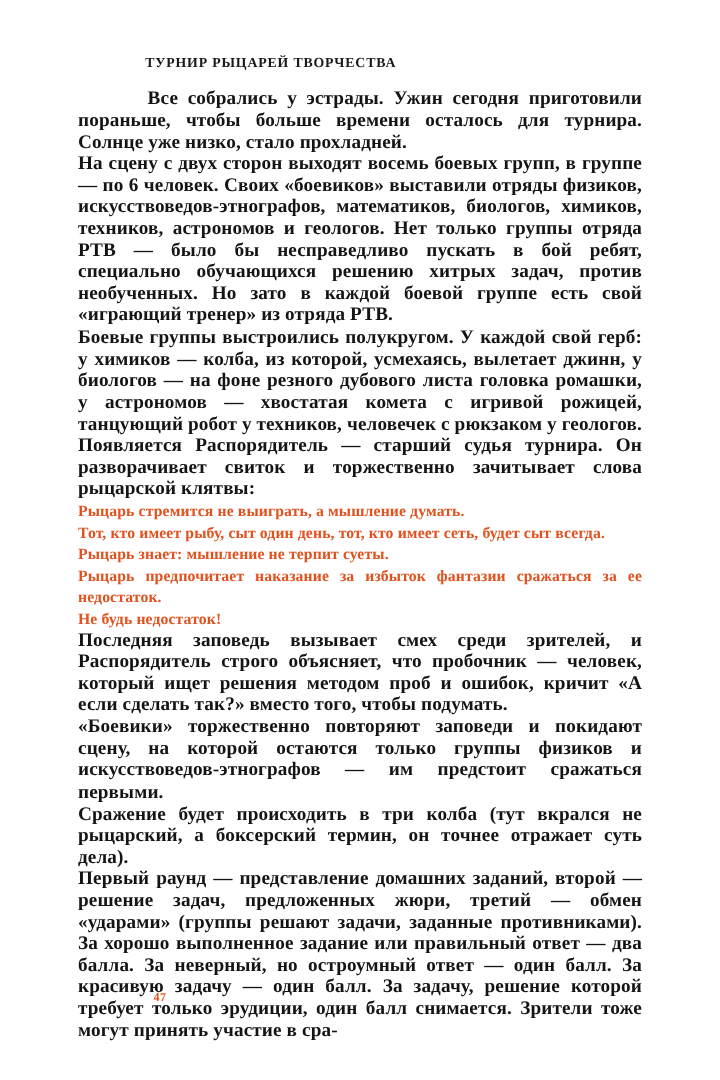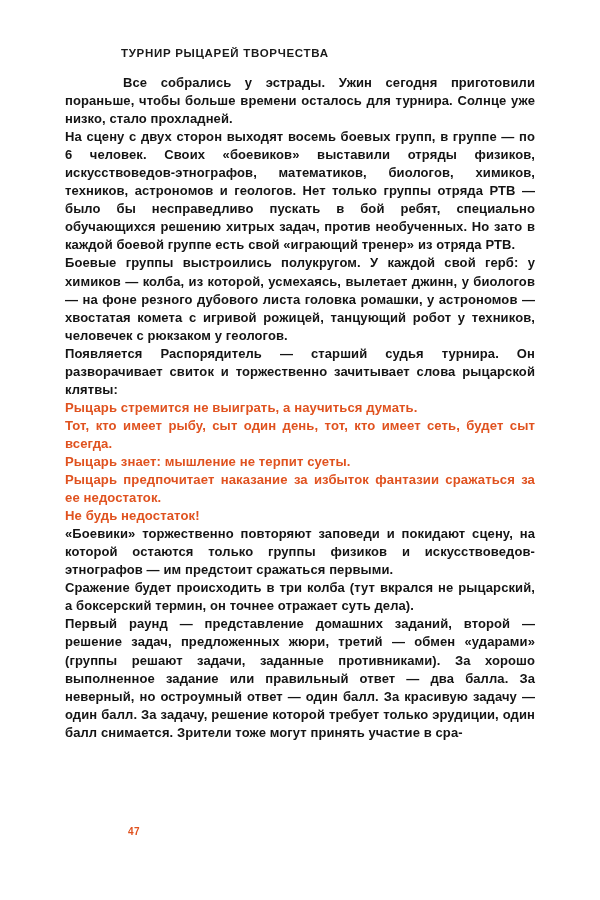--- a/index.html
+++ b/index.html
@@ -14,20 +14,21 @@
     font-family: "Liberation Sans", "DejaVu Sans", sans-serif;
     overflow: hidden;
   }
 
   #page {
     position: relative;
     width: 600px;
     height: 656px;
     background: #ffffff;
     box-sizing: border-box;
+    font-family: Liberation Serif, serif;
   }
 
   #content {
     position: absolute;
     left: 65px;
     top: 46px;
     width: 470px;
   }
 
   .heading {
@@ -35,21 +36,21 @@
     font-weight: bold;
     color: #1a1a1a;
     letter-spacing: 0.7px;
     text-align: left;
     margin: 0 0 14px 56px;
     line-height: 14px;
     white-space: nowrap;
   }
 
   .para {
-    font-size: 13px;
+    font-size: 16px;
     font-weight: bold;
     color: #141414;
     line-height: 18.05px;
     text-align: justify;
     text-justify: inter-word;
     margin: 0;
     letter-spacing: 0.1px;
     -webkit-hyphens: none;
     hyphens: none;
   }
@@ -90,30 +91,31 @@
 
     <p class="para indent">Все собрались у эстрады. Ужин сегодня приготовили пораньше, чтобы больше времени осталось для турнира. Солнце уже низко, стало прохладней.</p>
 
     <p class="para">На сцену с двух сторон выходят восемь боевых групп, в группе — по 6 человек. Своих «боевиков» выставили отряды физиков, искусствоведов-этнографов, математиков, биологов, химиков, техников, астрономов и геологов. Нет только группы отряда РТВ — было бы несправедливо пускать в бой ребят, специально обучающихся решению хитрых задач, против необученных. Но зато в каждой боевой группе есть свой «играющий тренер» из отряда РТВ.</p>
 
     <p class="para">Боевые группы выстроились полукругом. У каждой свой герб: у химиков — колба, из которой, усмехаясь, вылетает джинн, у биологов — на фоне резного дубового листа головка ромашки, у астрономов — хвостатая комета с игривой рожицей, танцующий робот у техников, человечек с рюкзаком у геологов.</p>
 
     <p class="para">Появляется Распорядитель — старший судья турнира. Он разворачивает свиток и торжественно зачитывает слова рыцарской клятвы:</p>
 
 
-    <p class="oath">Рыцарь стремится не выиграть, а научиться думать.</p>
+    <p class="oath">Рыцарь стремится не выиграть, а мышление думать.</p>
 
     <p class="oath">Тот, кто имеет рыбу, сыт один день, тот, кто имеет сеть, будет сыт всегда.</p>
 
     <p class="oath">Рыцарь знает: мышление не терпит суеты.</p>
 
     <p class="oath">Рыцарь предпочитает наказание за избыток фантазии сражаться за ее недостаток.</p>
 
     <p class="oath">Не будь недостаток!</p>
 
+    <p class="para">Последняя заповедь вызывает смех среди зрителей, и Распорядитель строго объясняет, что пробочник — человек, который ищет решения методом проб и ошибок, кричит «А если сделать так?» вместо того, чтобы подумать.</p>
 
     <p class="para">«Боевики» торжественно повторяют заповеди и покидают сцену, на которой остаются только группы физиков и искусствоведов-этнографов — им предстоит сражаться первыми.</p>
 
 
     <p class="para">Сражение будет происходить в три колба (тут вкрался не рыцарский, а боксерский термин, он точнее отражает суть дела).</p>
 
     <p class="para">Первый раунд — представление домашних заданий, второй — решение задач, предложенных жюри, третий — обмен «ударами» (группы решают задачи, заданные противниками). За хорошо выполненное задание или правильный ответ — два балла. За неверный, но остроумный ответ — один балл. За красивую задачу — один балл. За задачу, решение которой требует только эрудиции, один балл снимается. Зрители тоже могут принять участие в сра-</p>
 
   </div>
 

